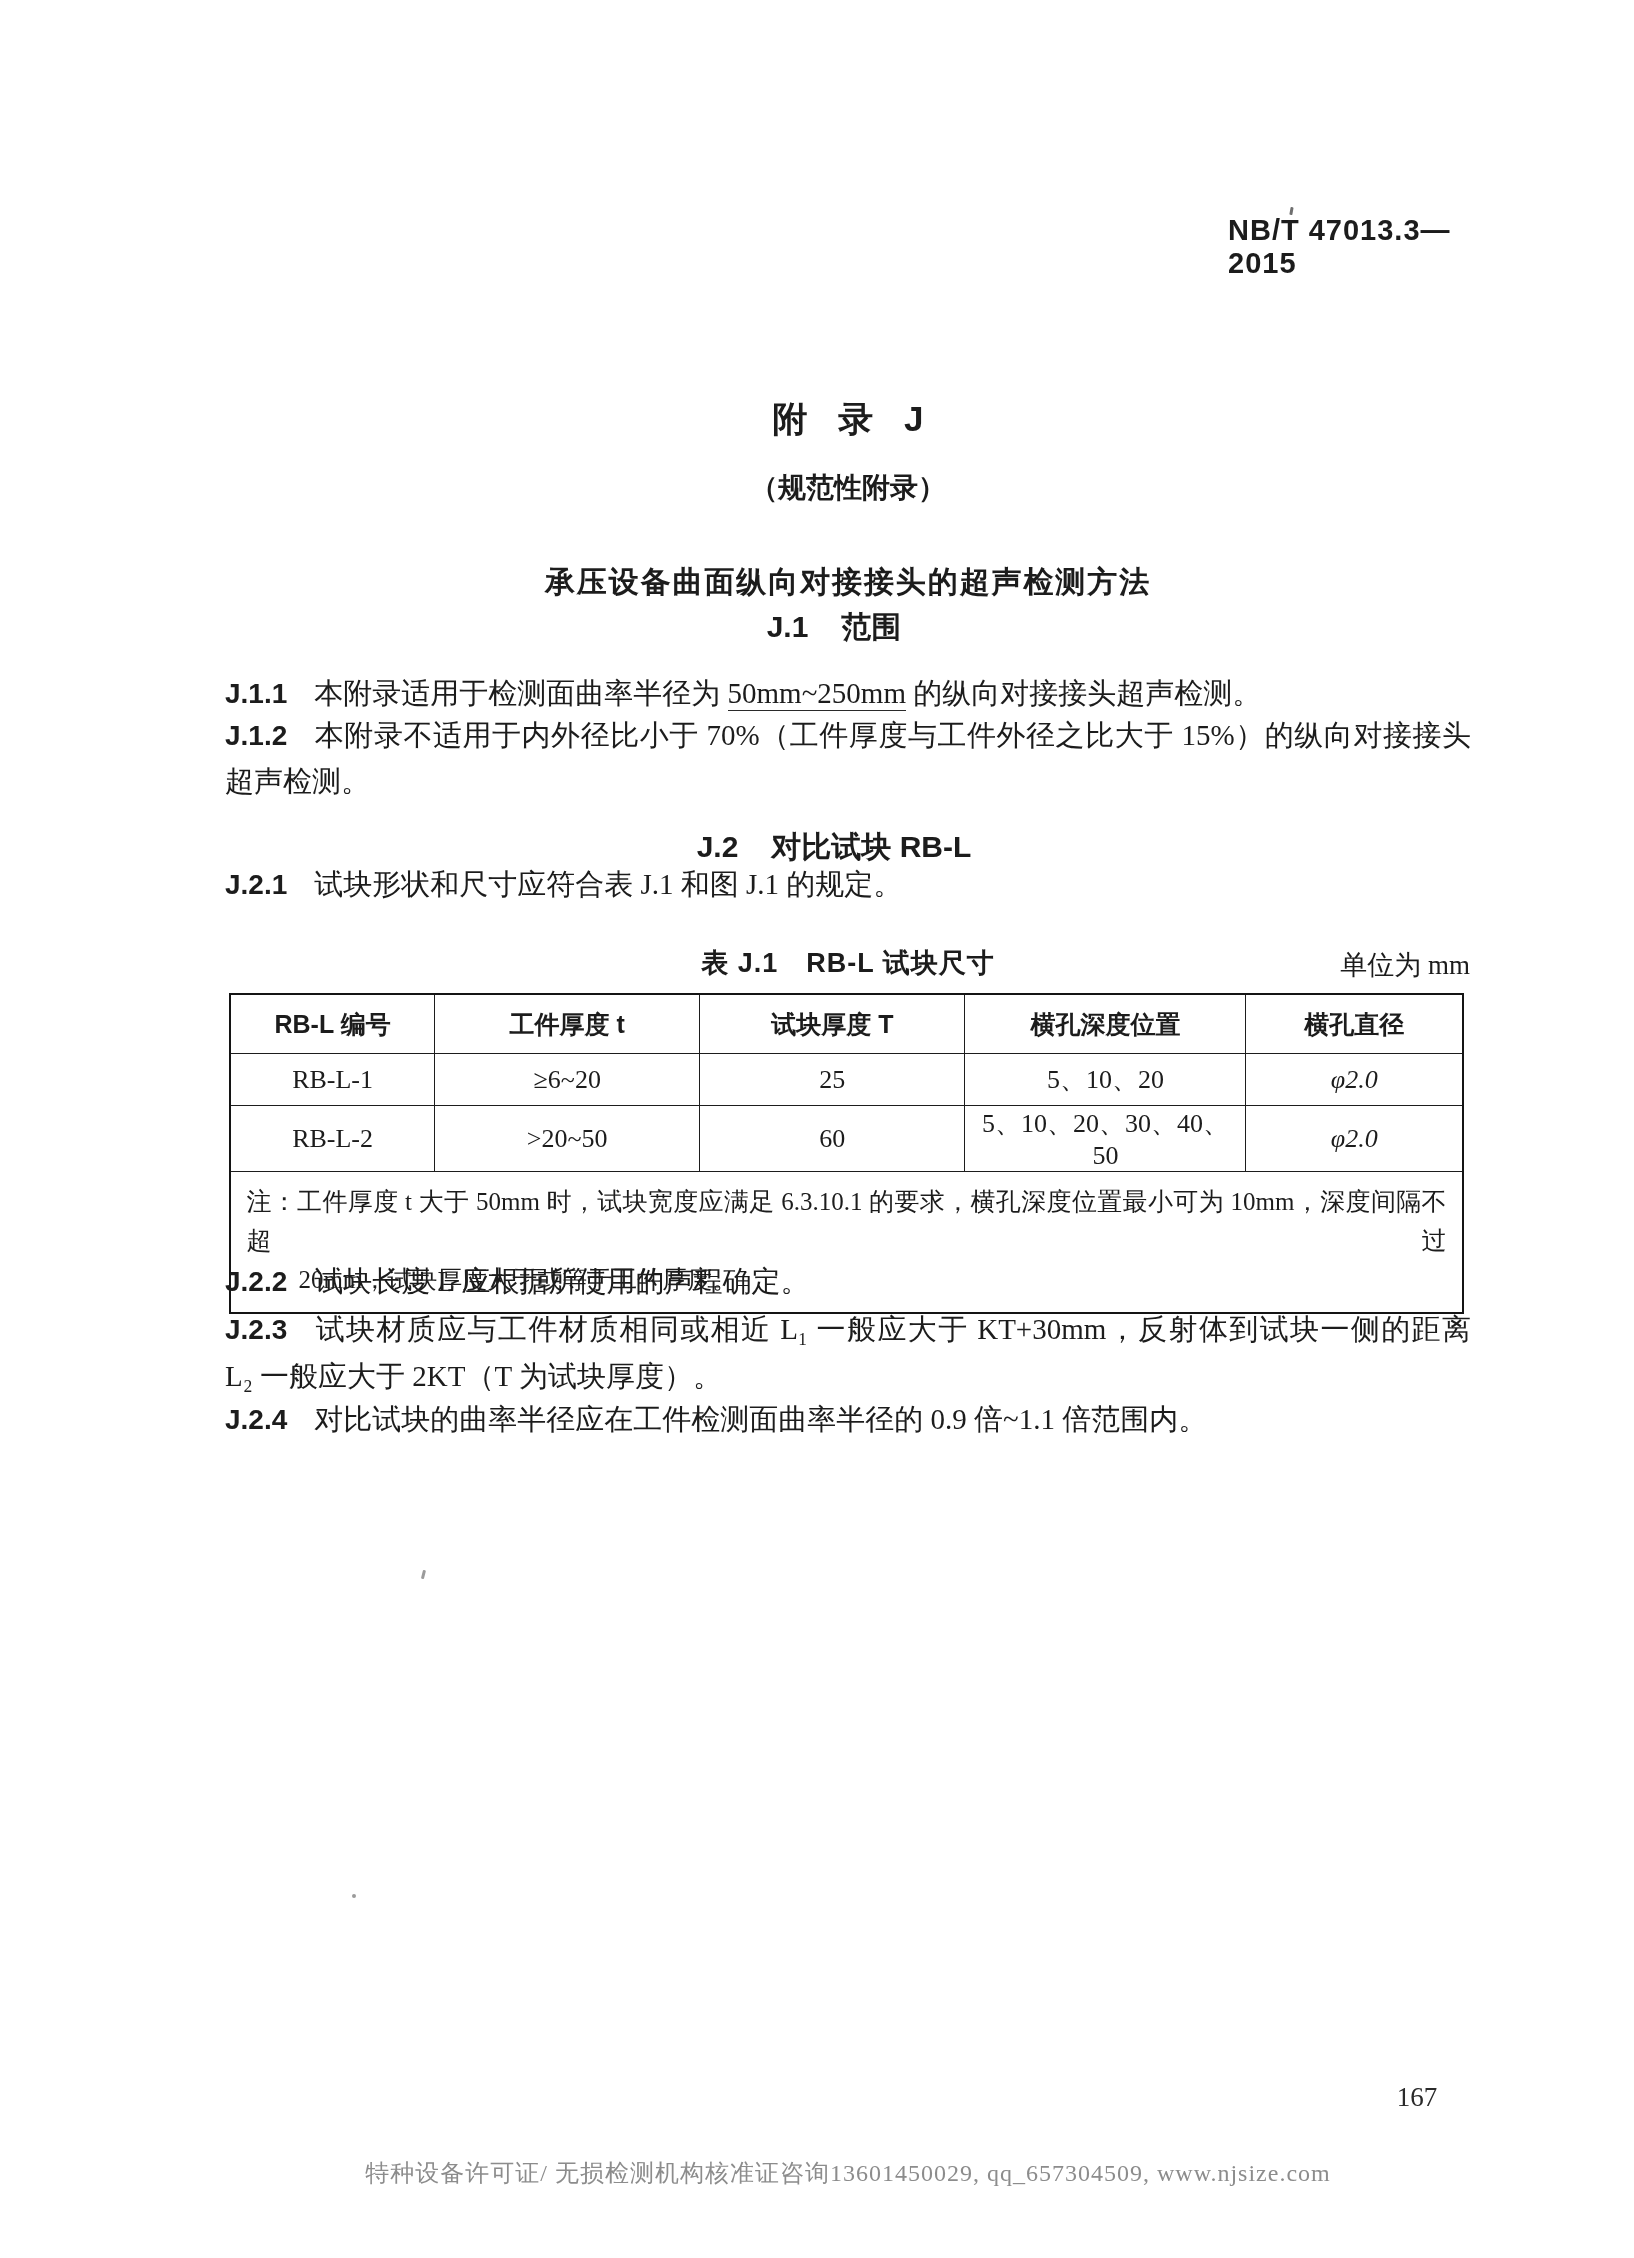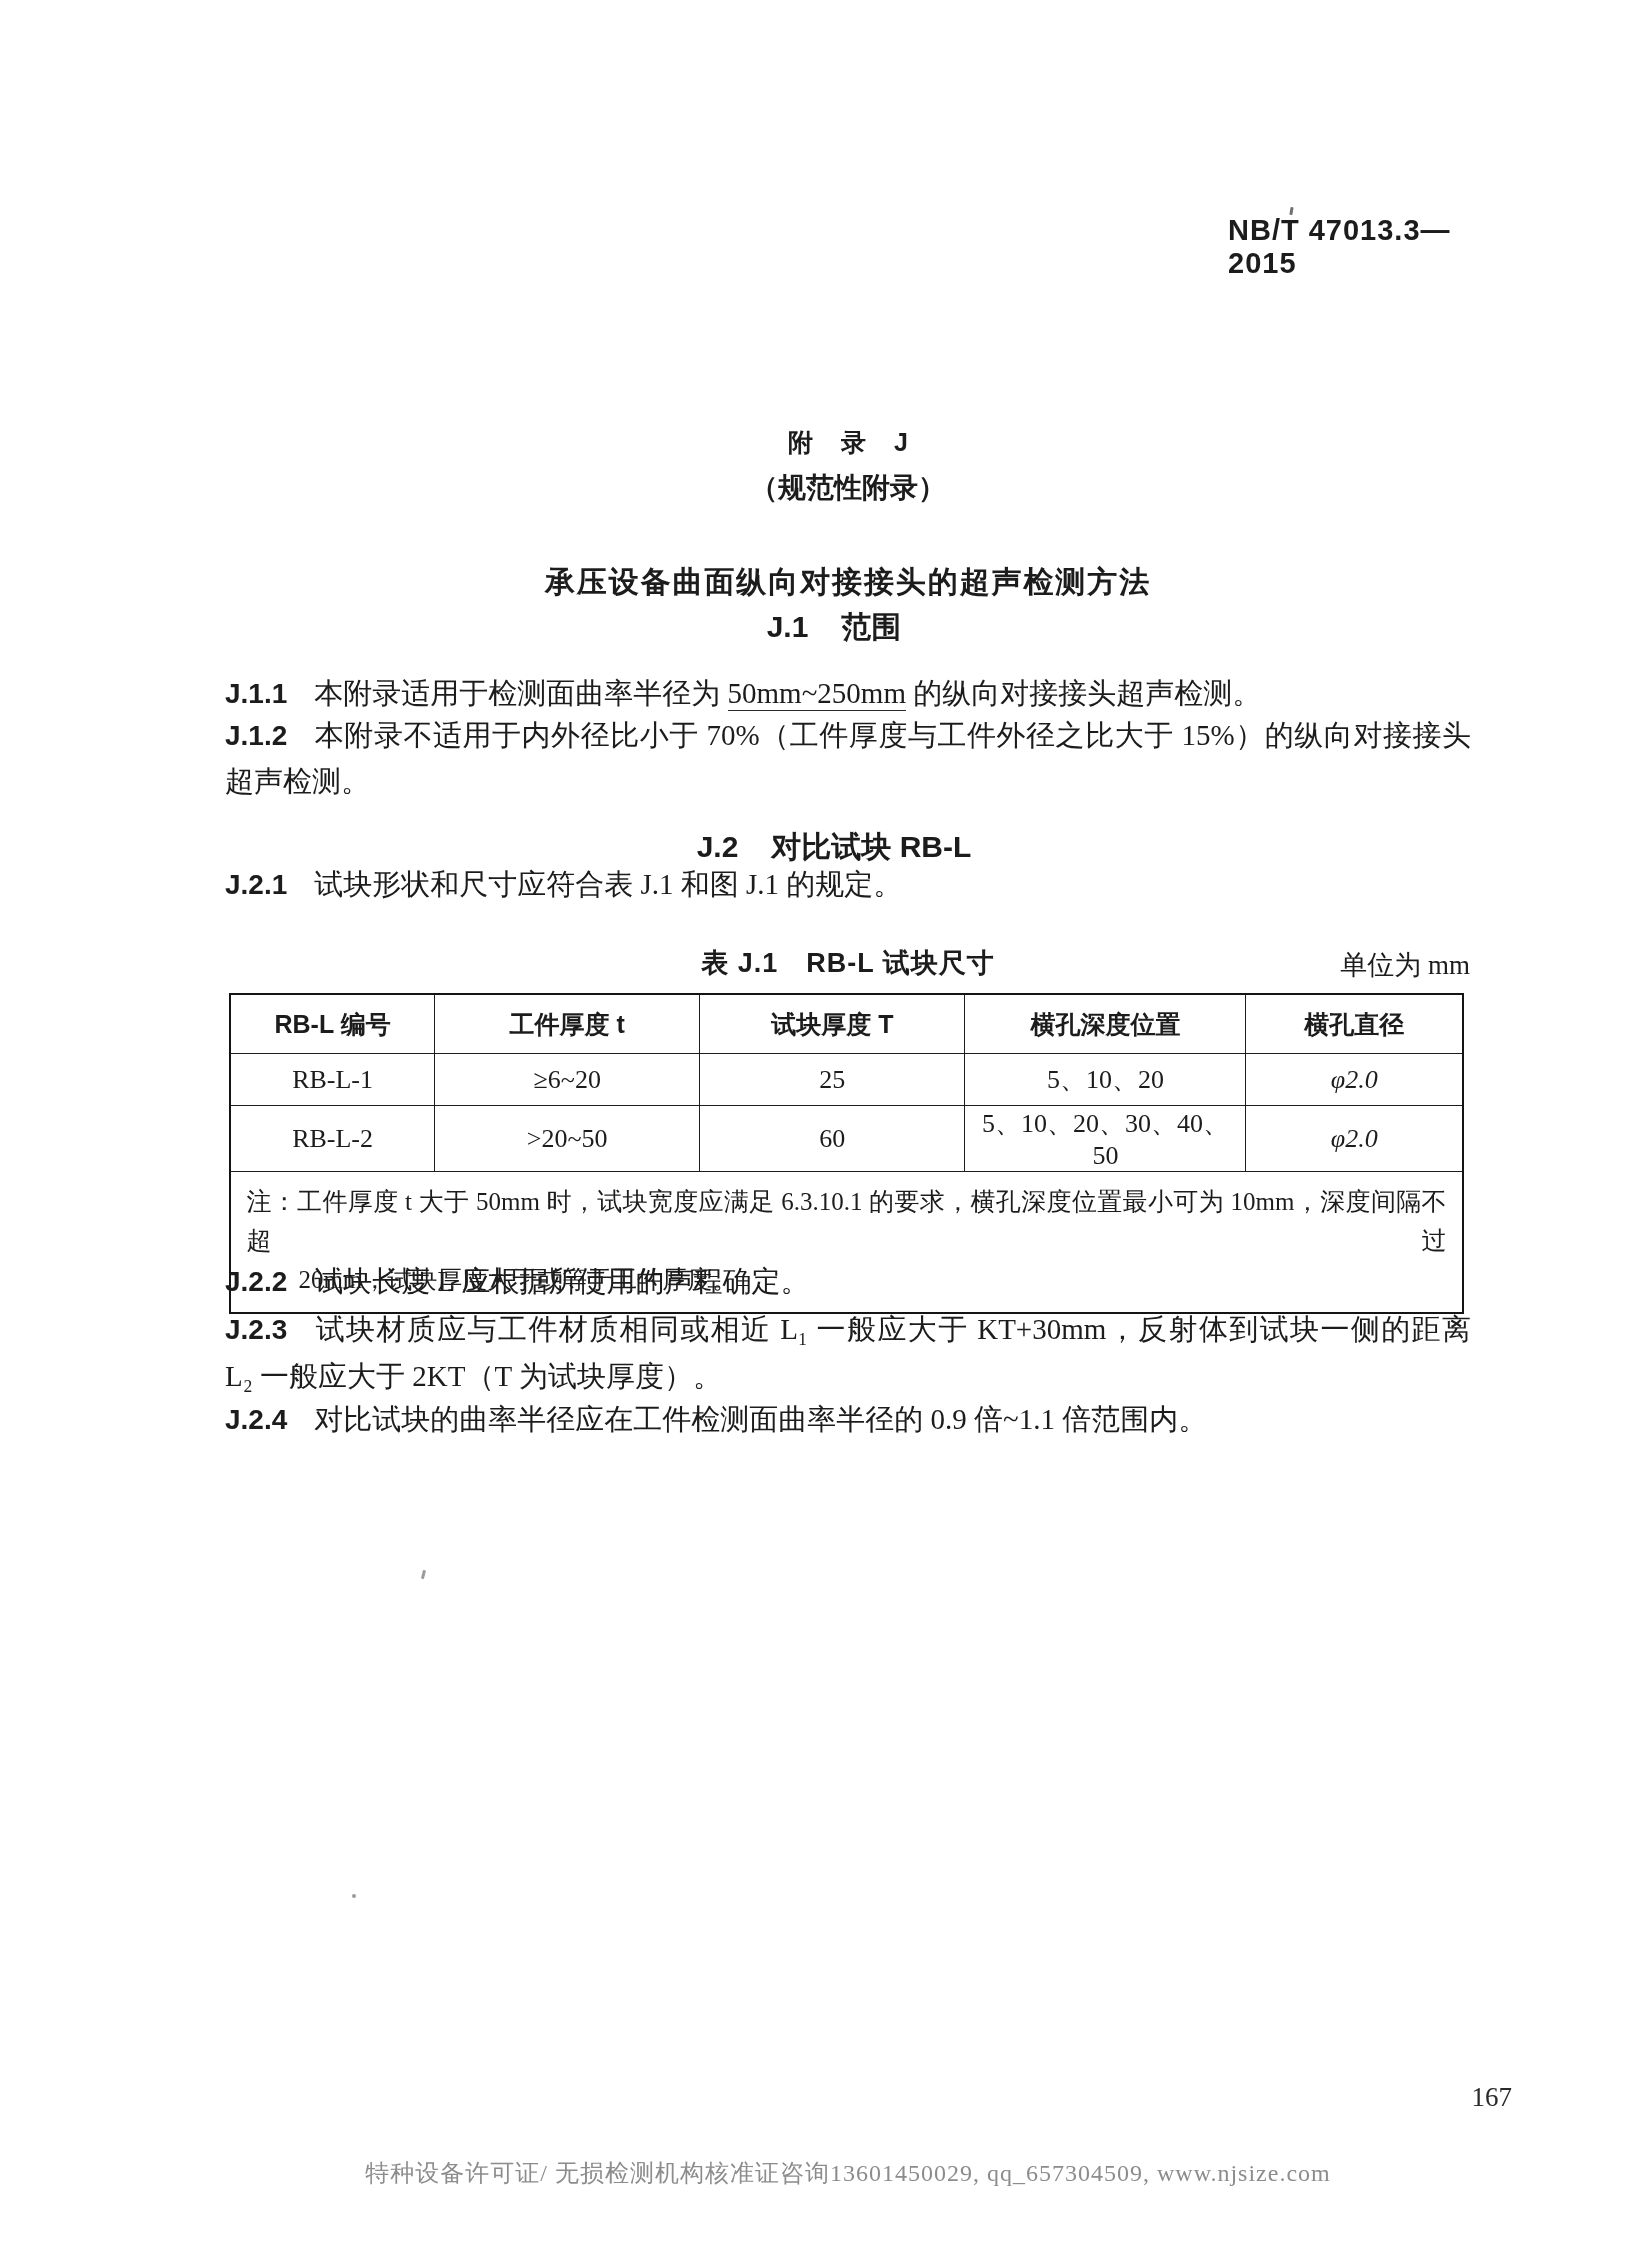--- a/index.html
+++ b/index.html
@@ -11,21 +11,21 @@
     font-family:"Liberation Serif","DejaVu Serif",serif;
     color:#1c1c1c;
   }
   .abs{position:absolute;}
   .sans{font-family:"Liberation Sans","DejaVu Sans",sans-serif;}
   .serif{font-family:"Liberation Serif","DejaVu Serif",serif;}
 
   .std-ref{top:214px;left:1228px;width:270px;font-size:29px;font-weight:bold;letter-spacing:1px;}
 
   .title-line{left:225px;width:1246px;text-align:center;font-weight:bold;}
-  .t1{top:426px;font-size:25px;word-spacing:21px;}
+  .t1{top:396px;font-size:35px;word-spacing:21px;}
   .t2{top:469px;font-size:28px;}
   .t3{top:530px;font-size:30px;letter-spacing:1.9px;margin-top:32px;}
 
   .h2{left:211px;width:1246px;height:41px;line-height:41px;font-size:30px;font-weight:bold;text-align:center;}
   .h2 .num{margin-right:33px;}
 
   .para{left:225px;width:1246px;height:41px;line-height:41px;font-size:29px;}
   .para .num{font-family:"Liberation Sans","DejaVu Sans",sans-serif;font-weight:bold;margin-right:27px;font-size:28px;}
   .just{text-align:justify;text-align-last:justify;}
   .u-range{border-bottom:1.9px solid #2a2a2a;padding-bottom:1px;}
@@ -37,21 +37,21 @@
   table.spec{border-collapse:collapse;table-layout:fixed;width:100%;border:2.9px solid #141414;}
   table.spec td{border:1.9px solid #1d1d1d;text-align:center;vertical-align:middle;font-size:26px;color:#1c1c1c;padding:0 3.9px;overflow:hidden;}
   table.spec tr.hdr td{height:58px;font-family:"Liberation Sans","DejaVu Sans",sans-serif;font-weight:bold;font-size:25px;}
   table.spec tr.row td{height:51px;}
   table.spec td.notecell{text-align:left;padding:9.7px 15.4px 13.5px 15.4px;}
   .note-line{font-size:25px;line-height:39px;}
   .note-l1{text-align:justify;text-align-last:justify;}
   .note-l2{margin-left:52px;}
   .phi{font-style:italic;}
 
-  .pagenum{top:2082px;left:1450px;width:62px;text-align:right;font-size:27px;color:#2a2a2a;}
+  .pagenum{top:2082px;left:1386px;width:62px;text-align:center;font-size:27px;color:#2a2a2a;}
   .footer{top:2157px;left:225px;width:1246px;text-align:center;font-size:24px;color:#8c8c8c;letter-spacing:1px;filter:blur(0.3px);}
 
   .speck{position:absolute;background:#9b9b9b;border-radius:1px;}
   .sp1{top:1570px;left:422px;width:2.9px;height:8.7px;transform:rotate(14deg);}
   .sp2{top:1894px;left:352px;width:3.9px;height:3.9px;border-radius:50%;}
   .sp3{top:207px;left:1290px;width:2.9px;height:7.7px;transform:rotate(10deg);background:#6f6f6f;}
 </style>
 </head>
 <body>
 

